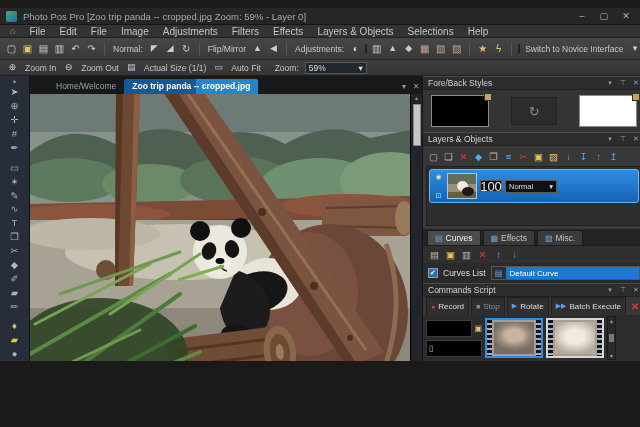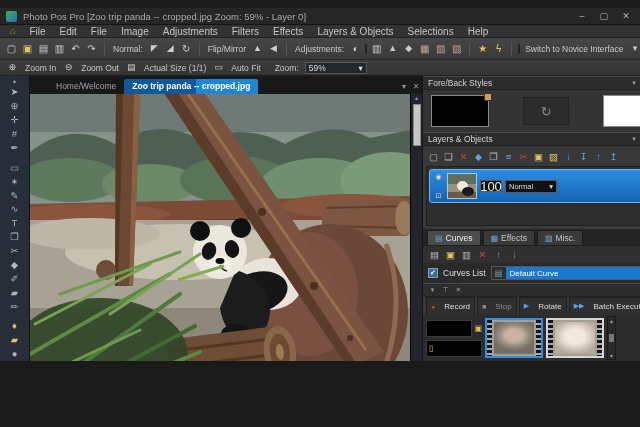--- a/index.html
+++ b/index.html
@@ -90,21 +90,21 @@
   .vtabic{font-size:8px;color:#6fa8d8;}
   .minibar{height:18px;background:#303030;display:flex;align-items:center;gap:5px;padding:0 6px;border-top:1px solid #1d1d1d;}
   .curverow{height:20px;background:#2a2a2a;display:flex;align-items:center;gap:5px;padding:0 5px;}
   .chk{width:10px;height:10px;background:#2a6fb0;border:1px solid #999;color:#fff;font-size:7px;
        display:flex;align-items:center;justify-content:center;flex:none;}
   .clabel{font-size:8.5px;color:#ddd;white-space:nowrap;}
   .combo{flex:1;height:14px;display:flex;align-items:center;border:1px solid #555;background:#222;}
   .comboic{width:14px;text-align:center;font-size:8px;color:#7ab0d8;background:#2e2e2e;height:100%;line-height:14px;}
   .combotext{flex:1;height:100%;background:#1b79cf;color:#fff;font-size:8px;display:flex;align-items:center;padding:0 4px;}
   .cmdbtns{height:18px;background:#383838;display:flex;align-items:center;gap:2px;padding:0 3px;}
-  .cbtn{display:flex;align-items:center;gap:9px;padding:4px 4px;background:#2f2f2f;border:1px solid #1f1f1f;
+  .cbtn{display:flex;align-items:center;gap:3px;padding:4px 4px;background:#2f2f2f;border:1px solid #1f1f1f;
         color:#ddd;font-size:8px;white-space:nowrap;}
   .cbtn .ic{font-size:7px;}
   .cbtn.dim{color:#8a8a8a;}
   .cmdclose{margin-left:auto;color:#d04334;font-size:10px;font-weight:bold;padding:0 3px;}
   .cmdbody{height:46px;background:#2c2c2c;display:flex;align-items:center;padding:2px 2px 2px 3px;gap:3px;}
   .cmdleft{width:56px;display:flex;flex-direction:column;gap:3px;}
   .cboxrow{display:flex;align-items:center;gap:2px;}
   .cbox{height:17px;background:#000;border:1px solid #3a3a3a;flex:1;display:flex;align-items:center;padding:0 2px;}
   .minifold{font-size:8px;color:#e3c35d;}
   .film{width:58px;height:40px;border:2px solid #2f8fe0;background:#a39e96;position:relative;flex:none;}
@@ -415,20 +415,21 @@
       <div class="curverow">
         <span class="chk">✔</span>
         <span class="clabel">Curves List</span>
         <div class="combo">
           <span class="comboic">▤</span>
           <span class="combotext">Default Curve</span>
         </div>
       </div>
 
       <div class="phead">
+        <span class="ptitle">Commands Script</span>
         <span class="hic">▾</span>
         <span class="hic">⊤</span>
         <span class="hic">✕</span>
       </div>
       <div class="cmdbtns">
         <div class="cbtn">
           <span class="ic" style="color:#d03a2f;">●</span>
           <span>Record</span>
         </div>
         <div class="cbtn dim">

